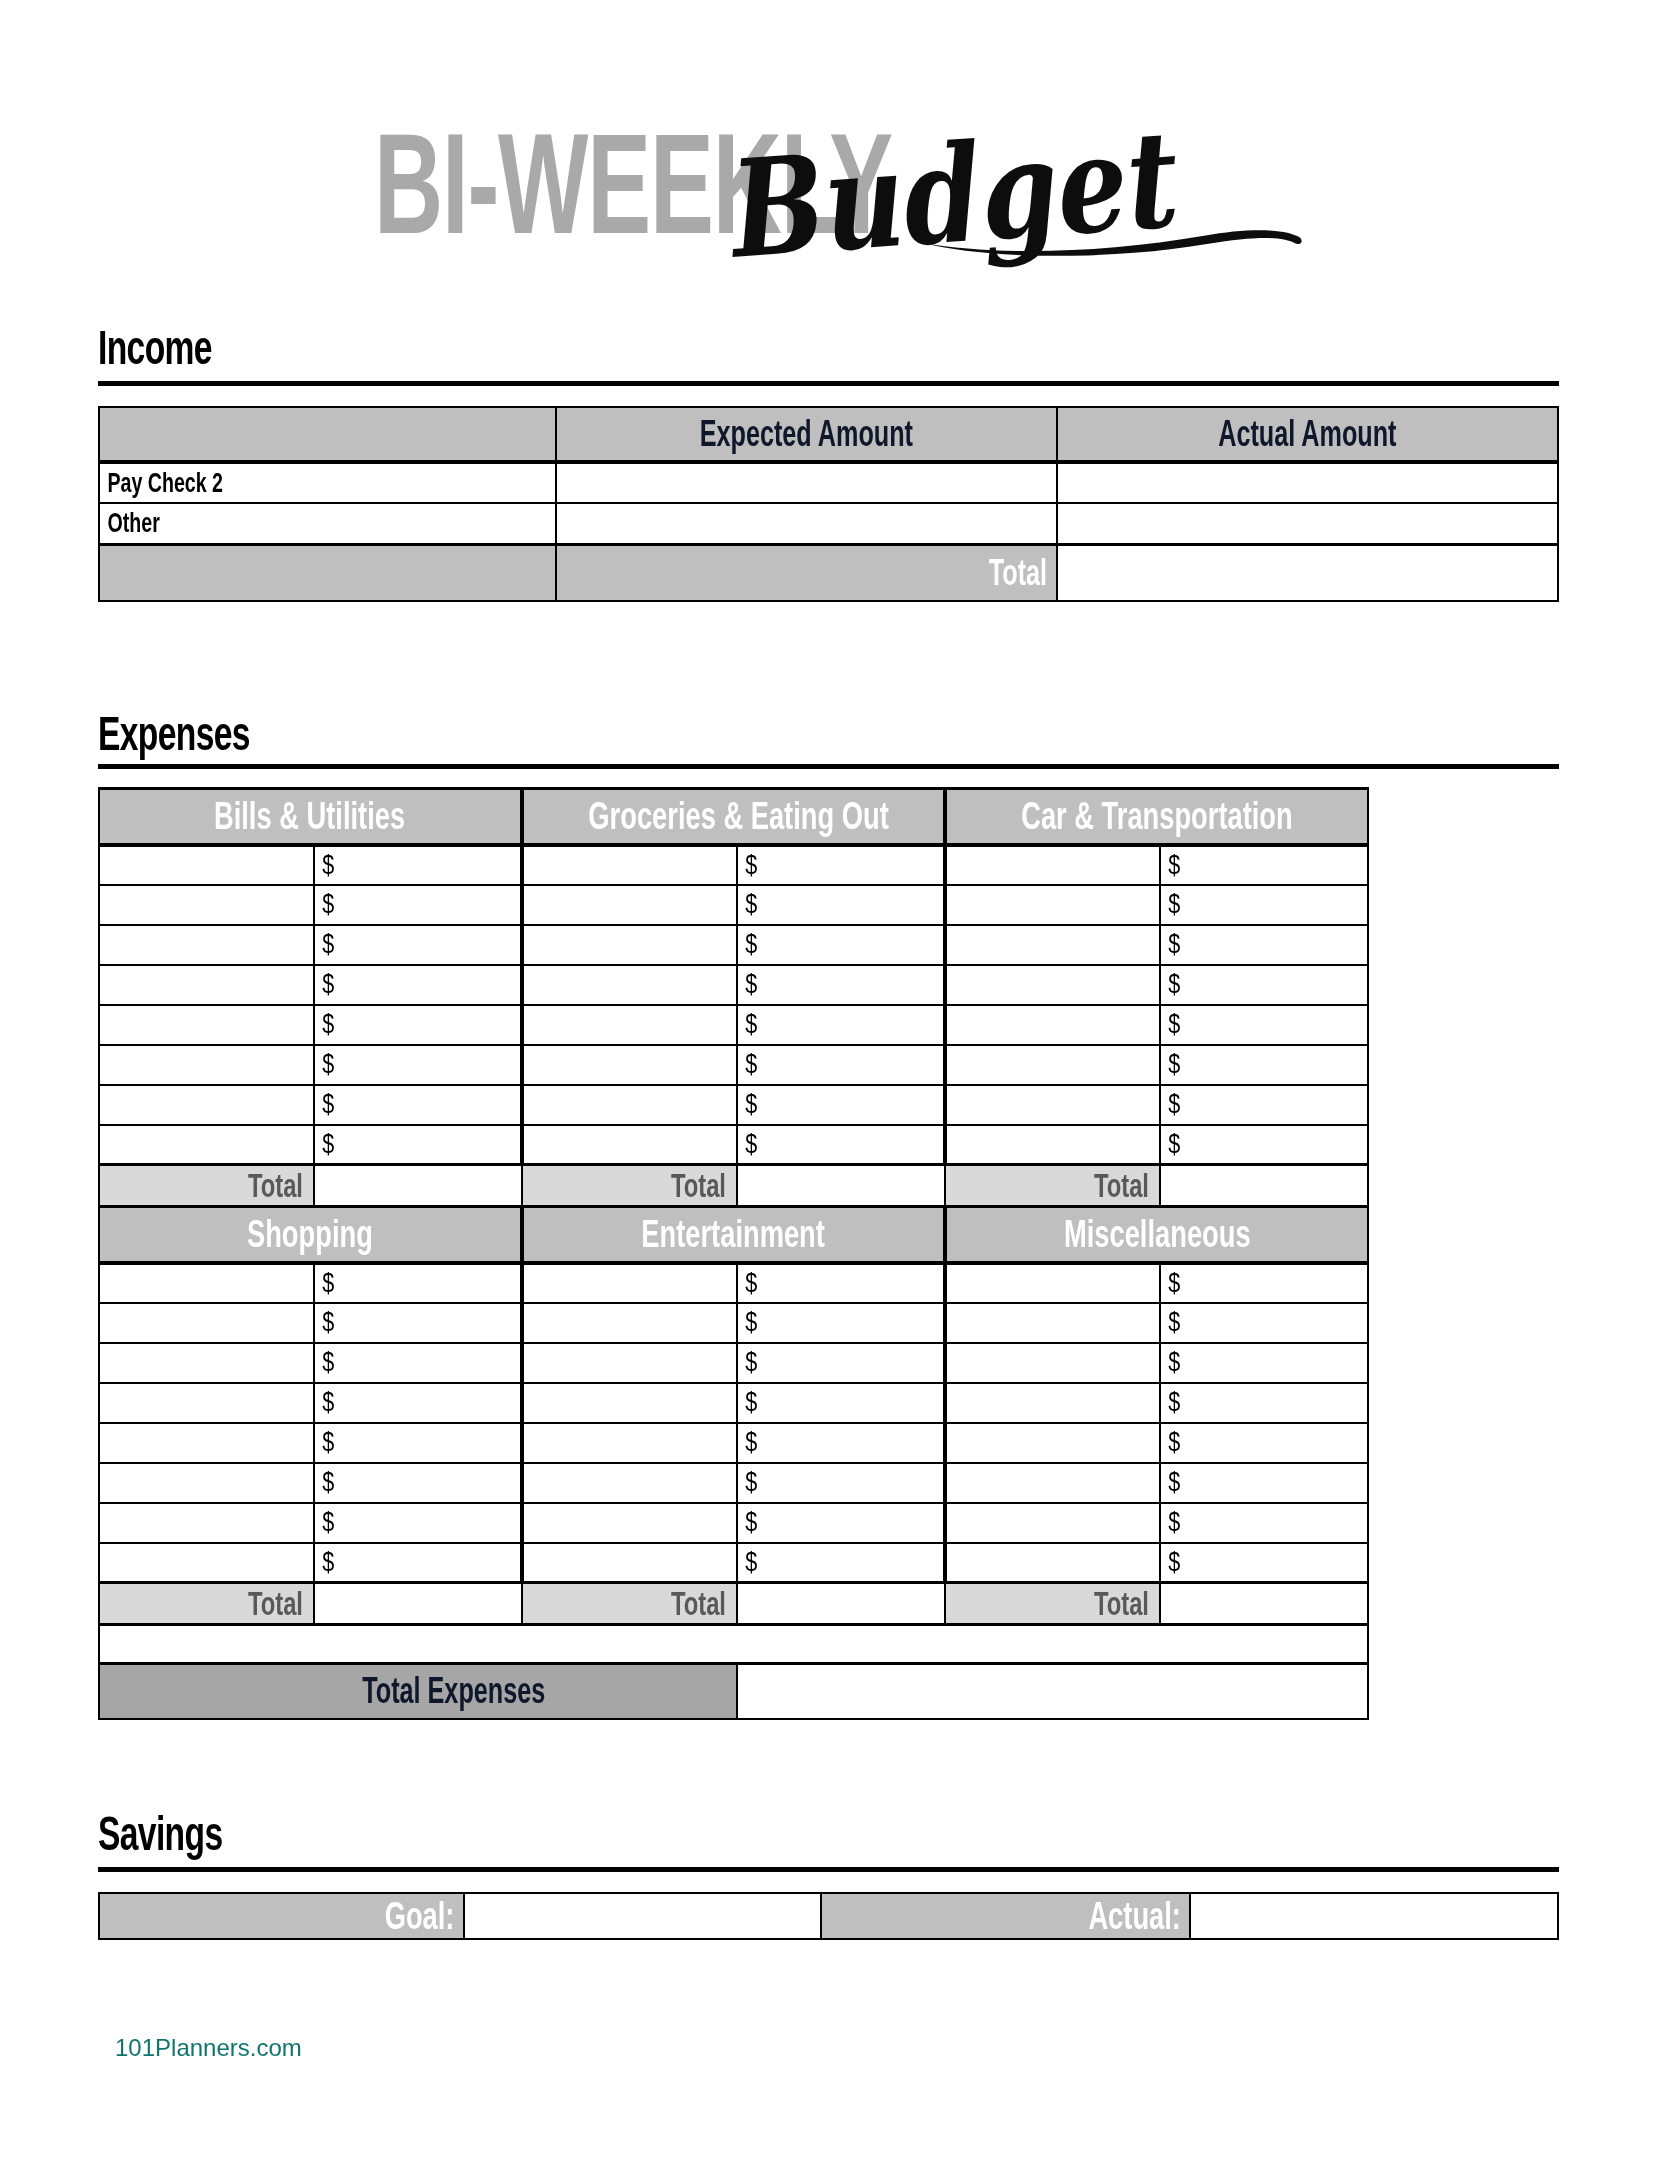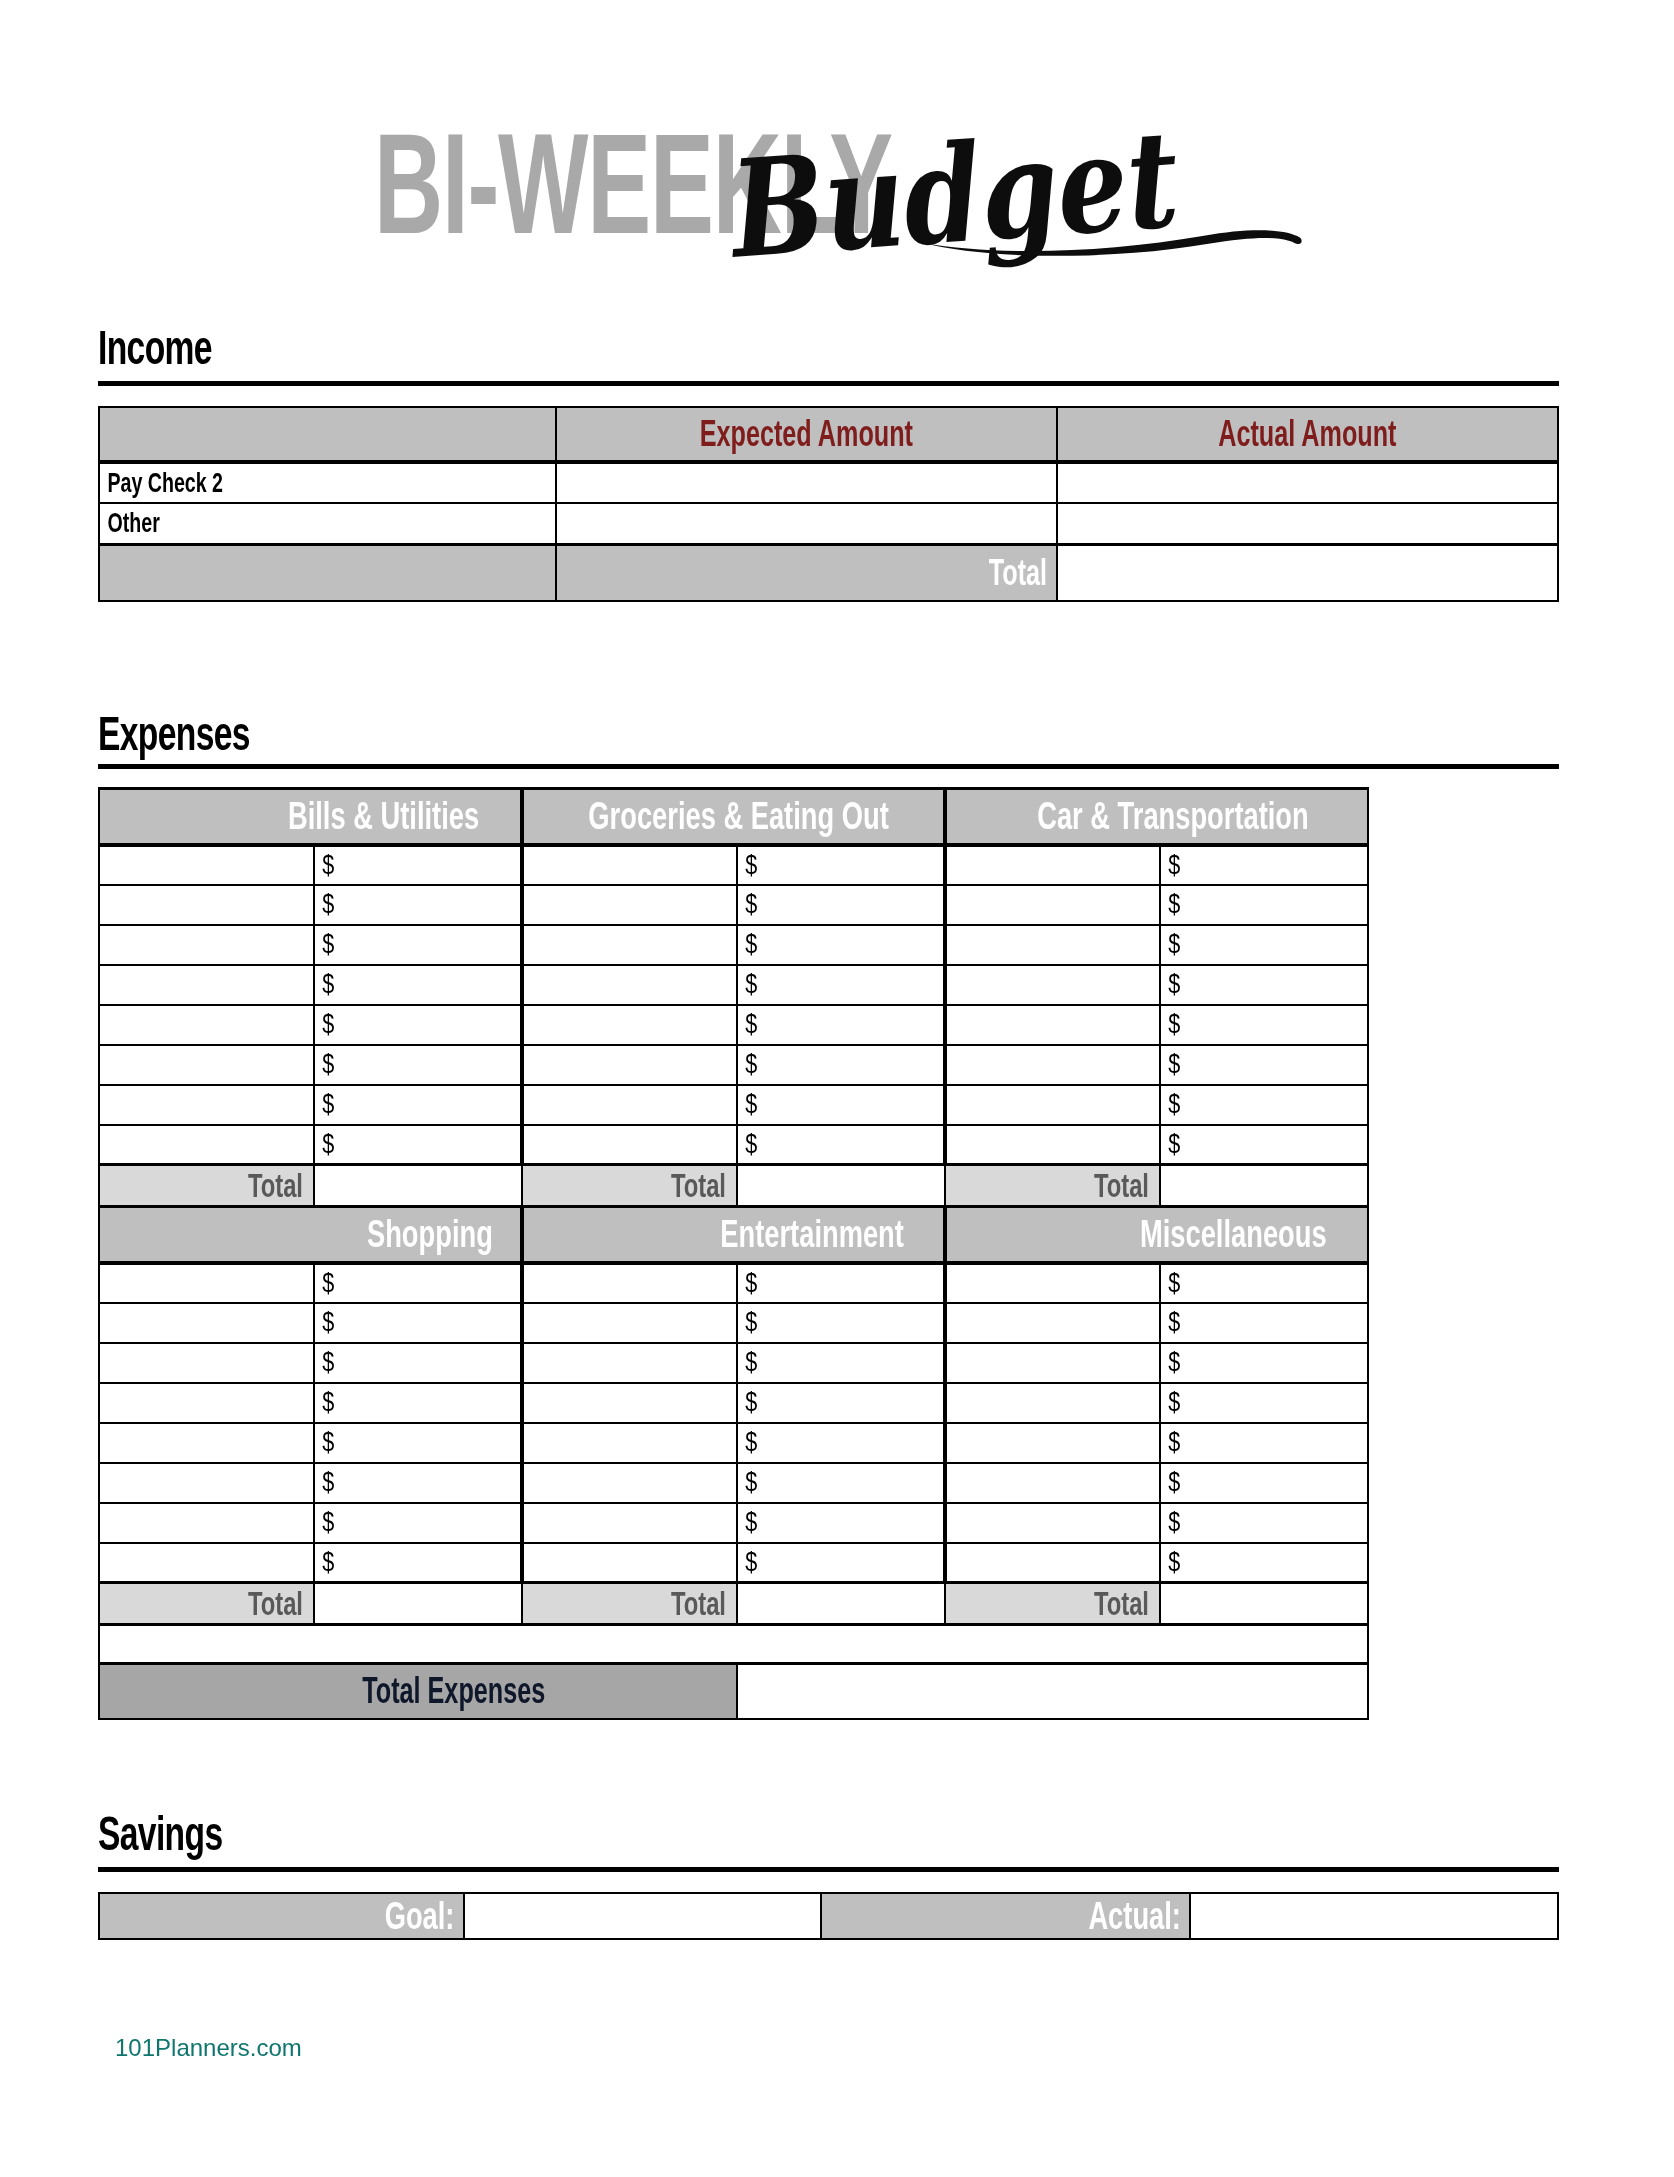--- a/index.html
+++ b/index.html
@@ -42,34 +42,34 @@
   td,th{padding:0;vertical-align:middle;overflow:hidden;}
   .cond{display:inline-block;font-weight:bold;transform:scaleX(0.70);white-space:nowrap;}
   .o-l{transform-origin:left center;}
   .o-c{transform-origin:center center;}
   .o-r{transform-origin:right center;}
 
   
   #income-table{position:absolute;left:98px;top:378px;width:1461px;border:2.7px solid #000;}
   #income-table td,#income-table th{border:2.7px solid #000;}
   #income-table .hdr{height:55px;background:var(--band-gray);border-bottom:4.5px solid #000;
-    color:#7f1d1d;font-size:36px;text-align:center;}
+    color:#0f172a;font-size:36px;text-align:center;}
   #income-table .lbl{height:41px;background:#fff;font-size:28px;text-align:left;}
   #income-table .lbl .cond{padding-left:10.7px;}
   #income-table .amount{background:#fff;}
   #income-table .tot{height:57px;background:var(--band-gray);border-top:3.6px solid #000;}
   #income-table .tot-lbl{color:#fff;font-size:36px;text-align:right;}
   #income-table .tot-lbl .cond{padding-right:12.5px;}
   #income-table .tot-empty{background:#fff;}
 
   
   #expense-table{position:absolute;left:98px;top:759px;width:1271px;border:2.7px solid #000;}
   #expense-table td,#expense-table th{border:2.7px solid #000;}
   #expense-table .band{height:56px;background:var(--band-gray);border-bottom:4.5px solid #000;border-top:3.6px solid #000;
-    color:#fff;font-size:39px;text-align:right;border-left:4.5px solid #000;}
+    color:#fff;font-size:39px;text-align:center;border-left:4.5px solid #000;}
   #expense-table .band:first-child{border-left:2.7px solid #000;}
   #expense-table tr.erow td{height:40px;background:#fff;}
   #expense-table td.name{border-left:4.5px solid #000;}
   #expense-table td.name.first{border-left:2.7px solid #000;}
   #expense-table td.amt{border-left:1.8px solid #000;font-size:27px;text-align:left;}
   #expense-table td.amt .cond{padding-left:9px;font-weight:normal;transform:scaleX(0.8);}
   #expense-table tr.trow td{height:42px;border-top:3.6px solid #000;border-bottom:3.6px solid #000;}
   #expense-table tr.trow td.tname{background:var(--total-row-gray);color:var(--total-text-gray);
     font-size:34px;text-align:right;}
   #expense-table tr.trow td.tname .cond{padding-right:14.3px;}

